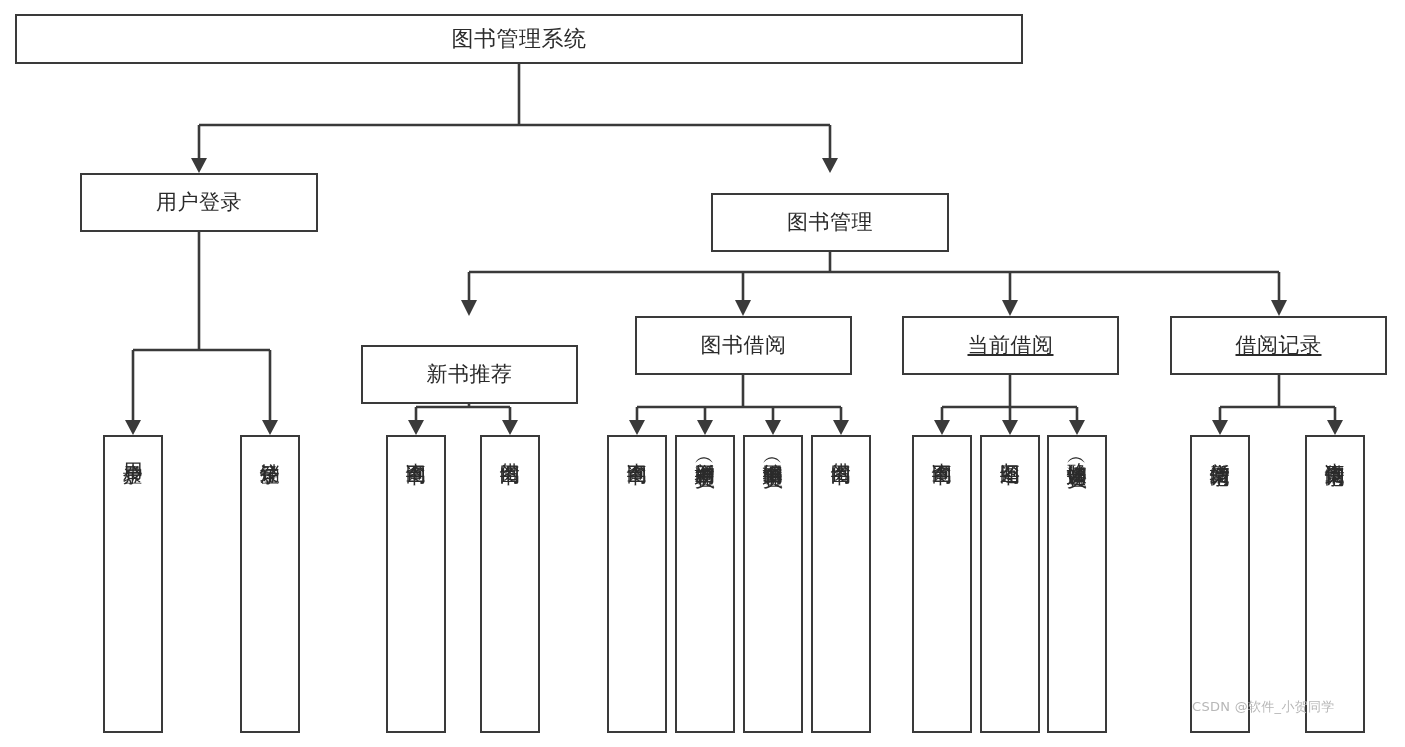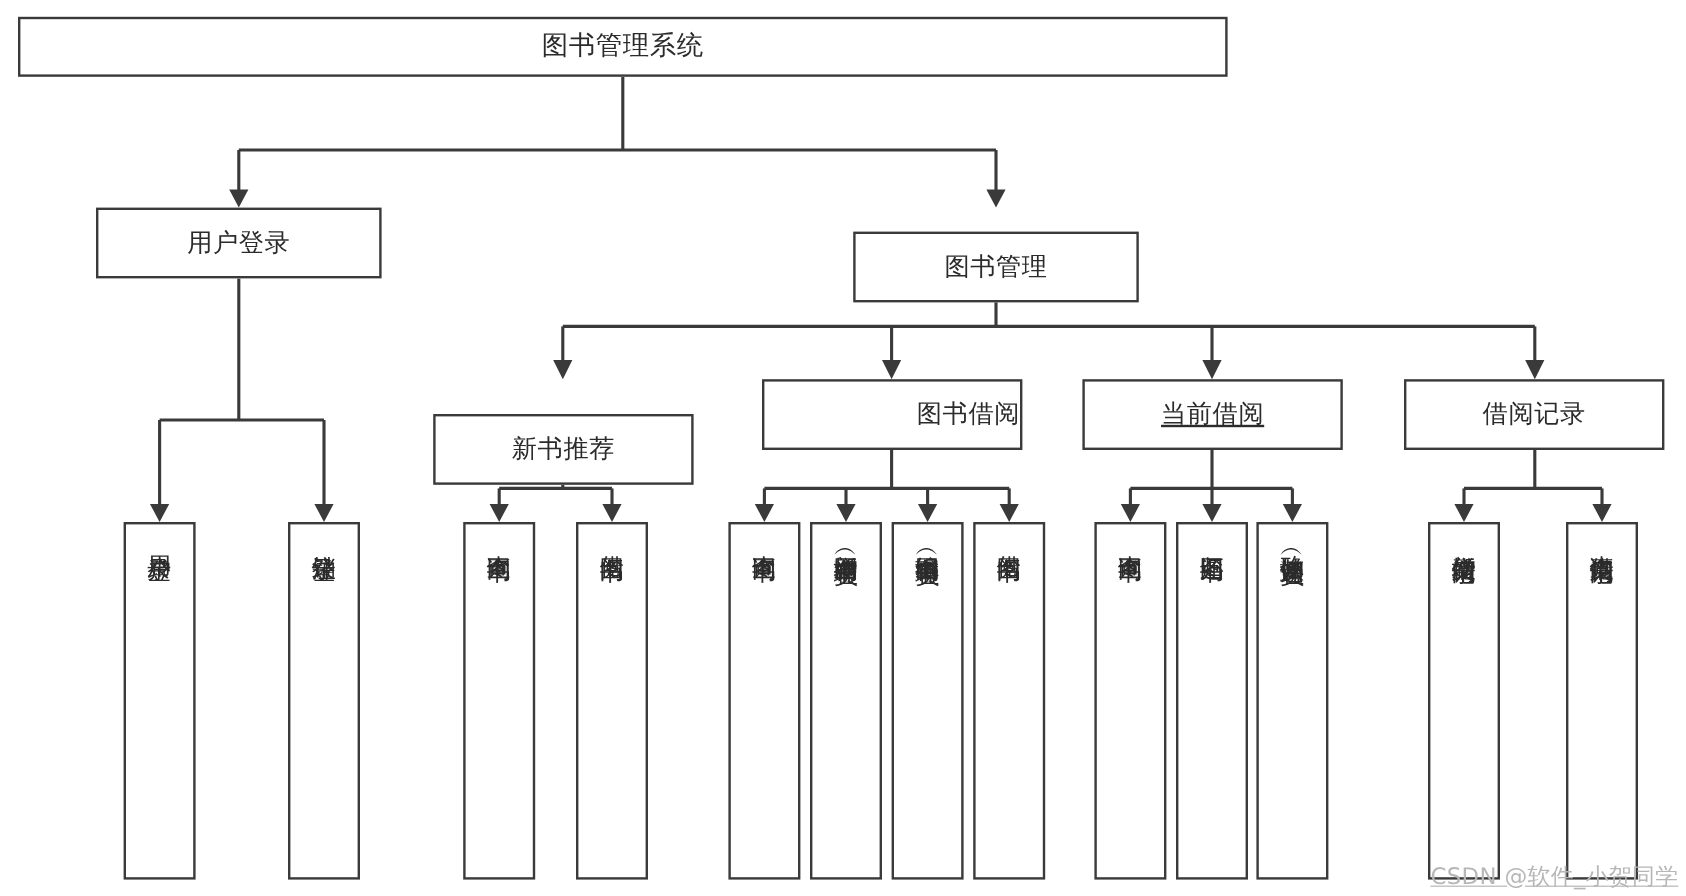--- a/index.html
+++ b/index.html
@@ -55,26 +55,25 @@
   }
   svg#links line, svg#links path{
     stroke:#3a3a3a;
     stroke-width:2.6;
     fill:none;
   }
   svg#links polygon{ fill:#3a3a3a; }
 
   #watermark{
     position:absolute;
-    left:1192px;top:718px;
-    font-size:19px;
+    left:1192px;top:698px;
+    font-size:13px;
     color:#b7b7b7;
     white-space:nowrap;
     letter-spacing:0.3px;
-    text-decoration:underline;
   }
 </style>
 </head>
 <body>
 
 <div id="diagram">
 
   <svg id="links" viewBox="0 0 1405 747">
 
     <line x1="519" y1="64" x2="519" y2="125"></line>
@@ -149,29 +148,29 @@
   </div>
 
   <div class="node horiz" style="left:711px;top:173px;width:238px;height:59px;margin-top:20px;">
     <span class="lbl">图书管理</span>
   </div>
 
   <div class="node horiz" style="left:361px;top:316px;width:217px;height:59px;margin-top:29px;">
     <span class="lbl">新书推荐</span>
   </div>
 
-  <div class="node horiz" style="left:635px;top:316px;width:217px;height:59px;justify-content:flex-end;">
+  <div class="node horiz" style="left:635px;top:316px;width:217px;height:59px;">
     <span class="lbl">图书借阅</span>
   </div>
 
   <div class="node horiz" style="left:902px;top:316px;width:217px;height:59px;text-decoration:underline;">
     <span class="lbl">当前借阅</span>
   </div>
 
-  <div class="node horiz" style="left:1170px;top:316px;width:217px;height:59px;">
+  <div class="node horiz" style="left:1170px;top:316px;width:217px;height:59px;text-decoration:underline;">
     <span class="lbl">借阅记录</span>
   </div>
 
   <div class="node vert" style="left:103px;top:435px;width:60px;height:298px;">
     <span class="lbl">用户登录</span>
   </div>
 
   <div class="node vert" style="left:240px;top:435px;width:60px;height:298px;">
     <span class="lbl">注销登录</span>
   </div>

